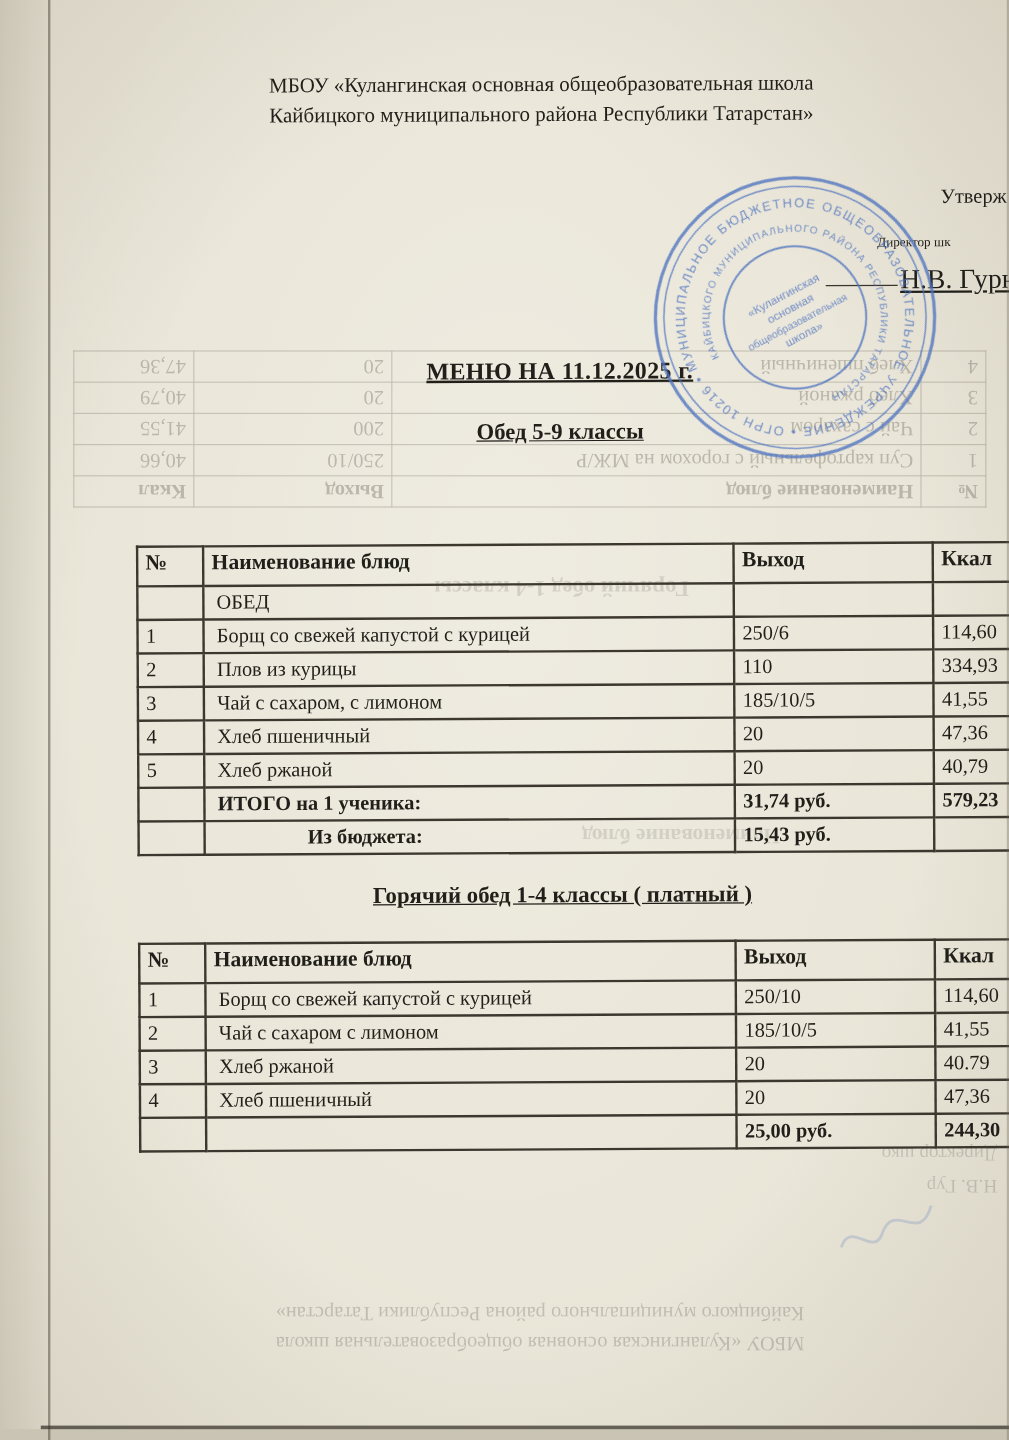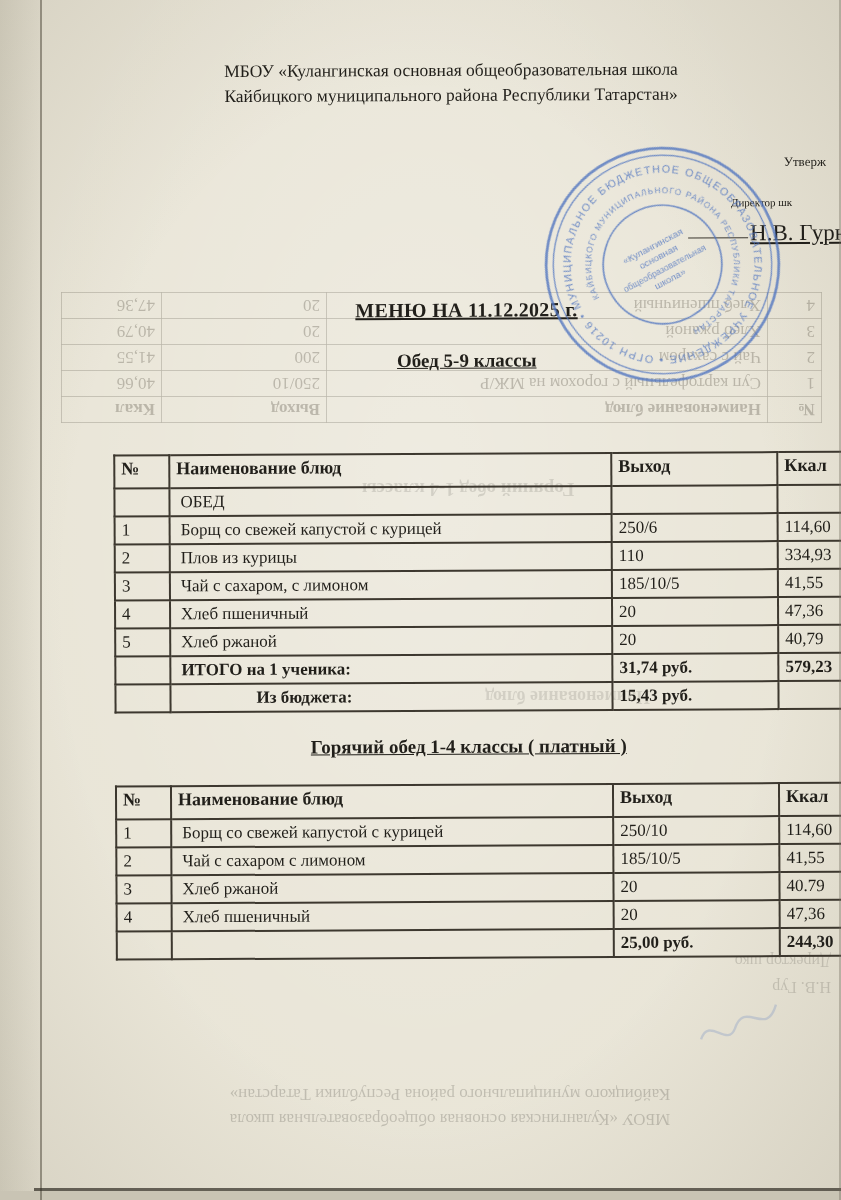--- a/index.html
+++ b/index.html
@@ -19,21 +19,21 @@
   
   .strip-left{position:absolute; left:0; top:0; width:40px; height:100%; background:linear-gradient(to right,#d9d5c6,#e7e3d5); z-index:0;}
   .crease-left{position:absolute; left:40px; top:0; width:2px; height:100%; background:#4a4436; opacity:.5; z-index:4;}
   .crease-bottom{position:absolute; left:34px; right:0; top:1188px; height:3px; background:#2f2b22; opacity:.7; z-index:4;}
   .strip-bottom{position:absolute; left:0; top:1191px; width:100%; height:9px; background:#c9c4b4; z-index:3;}
   .edge-right{position:absolute; right:0; top:0; width:2px; height:100%; background:#6b6557; opacity:.35; z-index:4;}
 
   .content{position:absolute; inset:0; transform:rotate(-0.3deg); z-index:2;}
 
   .school-header{position:absolute; left:227px; top:58px; width:600px; font-size:17.5px; line-height:25px;}
-  .approve{position:absolute; left:786px; top:156px; font-size:13px; white-space:nowrap;}
+  .approve{position:absolute; left:786px; top:156px; font-size:17px; white-space:nowrap;}
   .director{position:absolute; left:733px; top:198px; font-size:11px; white-space:nowrap;}
   .sig-name{position:absolute; left:752px; top:222px; font-size:23px; white-space:nowrap;text-decoration:underline;}
   .sig-line{position:absolute; left:690px; top:239px; width:60px; border-top:1.6px solid #3a362e;}
 
   .menu-title{position:absolute; left:114px; top:299px; width:708px; text-align:center;
     font-size:20px; font-weight:bold; text-decoration:underline; letter-spacing:.3px;}
   .subtitle-a{position:absolute; left:114px; top:350px; width:708px; text-align:center;
     font-size:19px; font-weight:bold; text-decoration:underline;}
   .subtitle-b{position:absolute; left:114px; top:736px; width:708px; text-align:center;
     font-size:19px; font-weight:bold; text-decoration:underline;}

